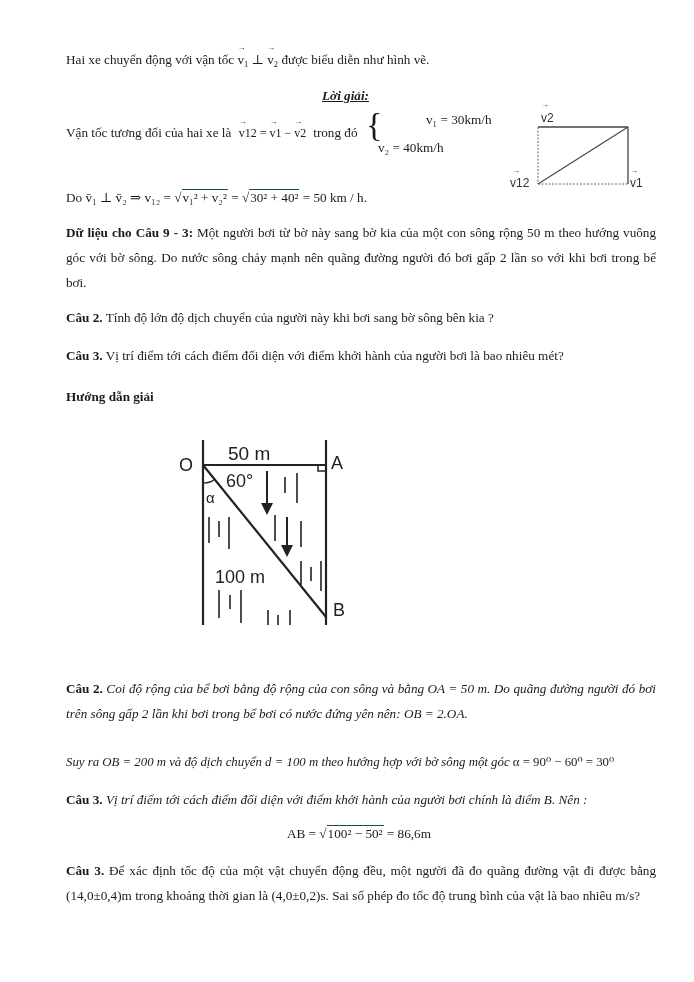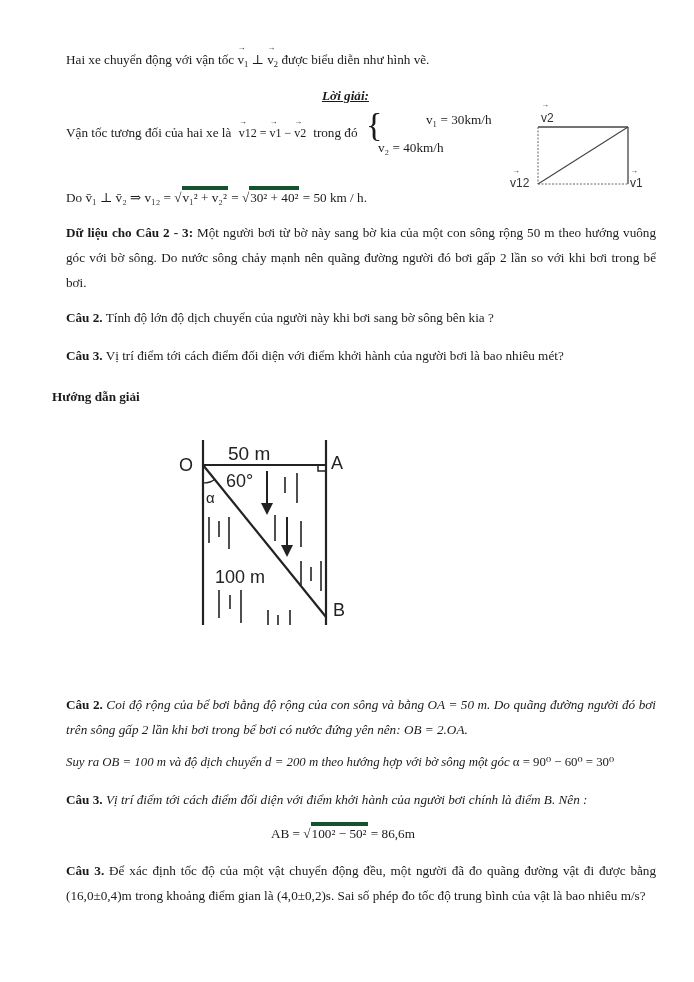--- a/index.html
+++ b/index.html
@@ -4,21 +4,21 @@
 <style>
   html, body { margin: 0; padding: 0; background: #ffffff; }
   body { width: 694px; height: 982px; position: relative; overflow: hidden;
          font-family: "Liberation Serif", "DejaVu Serif", serif; color: #1a1a1a; font-size: 13.2px; }
   .abs { position: absolute; white-space: nowrap; }
   .b { font-weight: bold; }
   .i { font-style: italic; }
   .vec { position: relative; display: inline-block; }
   .vec::before { content: "\2192"; position: absolute; top: -9px; left: 0; font-size: 8px; }
   .sub { font-size: 8.5px; vertical-align: -3px; }
-  .sqrt { border-top: 4px solid #14532d; padding: 0 1px; }
+  .sqrt { border-top: 1px solid #14532d; padding: 0 1px; }
   .brace { font-size: 34px; line-height: 30px; position: absolute; left: 0; top: -2px; font-weight: 100; }
   .para { position: absolute; left: 66px; width: 590px; line-height: 25px; text-align: justify; }
   svg text { font-family: "Liberation Sans", "DejaVu Sans", sans-serif; }
 </style>
 </head>
 <body>
 
 <div class="abs" style="left:66px; top:52px;">
   <span>Hai xe chuyển động với vận tốc</span>
   <span class="vec"><span>v</span><span class="sub">1</span></span><span> ⊥ </span><span class="vec"><span>v</span><span class="sub">2</span></span>
@@ -53,33 +53,33 @@
   <text x="122" y="73" font-size="8" fill="#333">→</text>
   <text x="122" y="87" font-size="12" font-family="Liberation Serif, serif" fill="#333">v1</text>
 </svg>
 
 <div class="abs" style="left:66px; top:190px;">
   <span>Do</span>
   <span>v̄₁ ⊥ v̄₂ ⇒ v₁₂ = </span><span>√</span><span class="sqrt">v₁² + v₂²</span><span> = </span><span>√</span><span class="sqrt">30² + 40²</span><span> = 50 km / h.</span>
 </div>
 
 <div class="para" style="left:66px; top:220px;">
-  <span class="b">Dữ liệu cho Câu 2 - 3:</span>
+  <span class="b">Dữ liệu cho Câu 9 - 3:</span>
   <span>Một người bơi từ bờ này sang bờ kia của một con sông rộng 50 m theo hướng vuông góc với bờ sông. Do nước sông chảy mạnh nên quãng đường người đó bơi gấp 2 lần so với khi bơi trong bể bơi.</span>
 </div>
 
 <div class="abs" style="left:66px; top:310px;text-align:right;">
   <span class="b">Câu 2.</span>
   <span>Tính độ lớn độ dịch chuyển của người này khi bơi sang bờ sông bên kia ?</span>
 </div>
 <div class="abs" style="left:66px; top:348px;">
   <span class="b">Câu 3.</span>
   <span>Vị trí điểm tới cách điểm đối diện với điểm khởi hành của người bơi là bao nhiêu mét?</span>
 </div>
-<div class="abs b" style="left:52px; top:389px;">Hướng dẫn giải</div>
+<div class="abs b" style="left:66px; top:389px;">Hướng dẫn giải</div>
 
 <svg class="abs" style="left:165px; top:435px;" width="200" height="190">
   <line x1="38" y1="5" x2="38" y2="190" stroke="#222" stroke-width="2.2"></line>
   <line x1="161" y1="5" x2="161" y2="190" stroke="#222" stroke-width="2.2"></line>
   <line x1="38" y1="30" x2="161" y2="30" stroke="#222" stroke-width="2"></line>
   <line x1="38" y1="30" x2="161" y2="182" stroke="#222" stroke-width="2.2"></line>
   <polyline points="153,30 153,36 161,36" fill="none" stroke="#222" stroke-width="1.5"></polyline>
   <path d="M38,48 Q46,48 50,44" fill="none" stroke="#222" stroke-width="1.2"></path>
 
   <line x1="102" y1="36" x2="102" y2="72" stroke="#222" stroke-width="2"></line>
@@ -107,34 +107,34 @@
   </g>
   <text x="63" y="25" font-size="19" fill="#222">50 m</text>
   <text x="61" y="52" font-size="18" fill="#222">60°</text>
   <text x="41" y="68" font-size="15" font-family="Liberation Serif, serif" fill="#222">α</text>
   <text x="50" y="148" font-size="18" fill="#222">100 m</text>
   <text x="14" y="36" font-size="18" fill="#222">O</text>
   <text x="166" y="34" font-size="18" fill="#222">A</text>
   <text x="168" y="181" font-size="18" fill="#222">B</text>
 </svg>
 
-<div class="para" style="left:66px; top:692px;">
+<div class="para" style="left:66px; top:676px;">
   <span class="b">Câu 2.</span>
   <span class="i">Coi độ rộng của bể bơi bằng độ rộng của con sông và bằng OA = 50 m. Do quãng đường người đó bơi trên sông gấp 2 lần khi bơi trong bể bơi có nước đứng yên nên: OB = 2.OA.</span>
 </div>
 <div class="abs i" style="left:66px; top:754px; font-size:12.8px;">
-  <span>Suy ra OB = 100 m và độ dịch chuyển d = 200 m theo hướng hợp với bờ sông một góc</span>
+  <span>Suy ra OB = 200 m và độ dịch chuyển d = 100 m theo hướng hợp với bờ sông một góc</span>
   <span style="font-style:normal;margin-top:8px;">α = 90⁰ − 60⁰ = 30⁰</span>
 </div>
 
 <div class="abs" style="left:66px; top:792px;">
   <span class="b">Câu 3.</span>
   <span class="i">Vị trí điểm tới cách điểm đối diện với điểm khởi hành của người bơi chính là điểm B. Nên :</span>
 </div>
-<div class="abs" style="left:271px; top:826px;">
+<div class="abs" style="left:287px; top:826px;">
   <span>AB = </span><span>√</span><span class="sqrt">100² − 50²</span><span> = 86,6m</span>
 </div>
 
 <div class="para" style="left:66px; top:858px;">
   <span class="b">Câu 3.</span>
   <span>Để xác định tốc độ của một vật chuyển động đều, một người đã đo quãng đường vật đi được bằng</span>
-  <span>(16,0±0,4)m</span><span> trong khoảng điểm gian là </span><span>(4,0±0,2)s</span><span>. Sai số phép đo tốc độ trung bình của vật là bao nhiêu m/s?</span>
+  <span>(14,0±0,4)m</span><span> trong khoảng thời gian là </span><span>(4,0±0,2)s</span><span>. Sai số phép đo tốc độ trung bình của vật là bao nhiêu m/s?</span>
 </div>
 
 </body></html>

